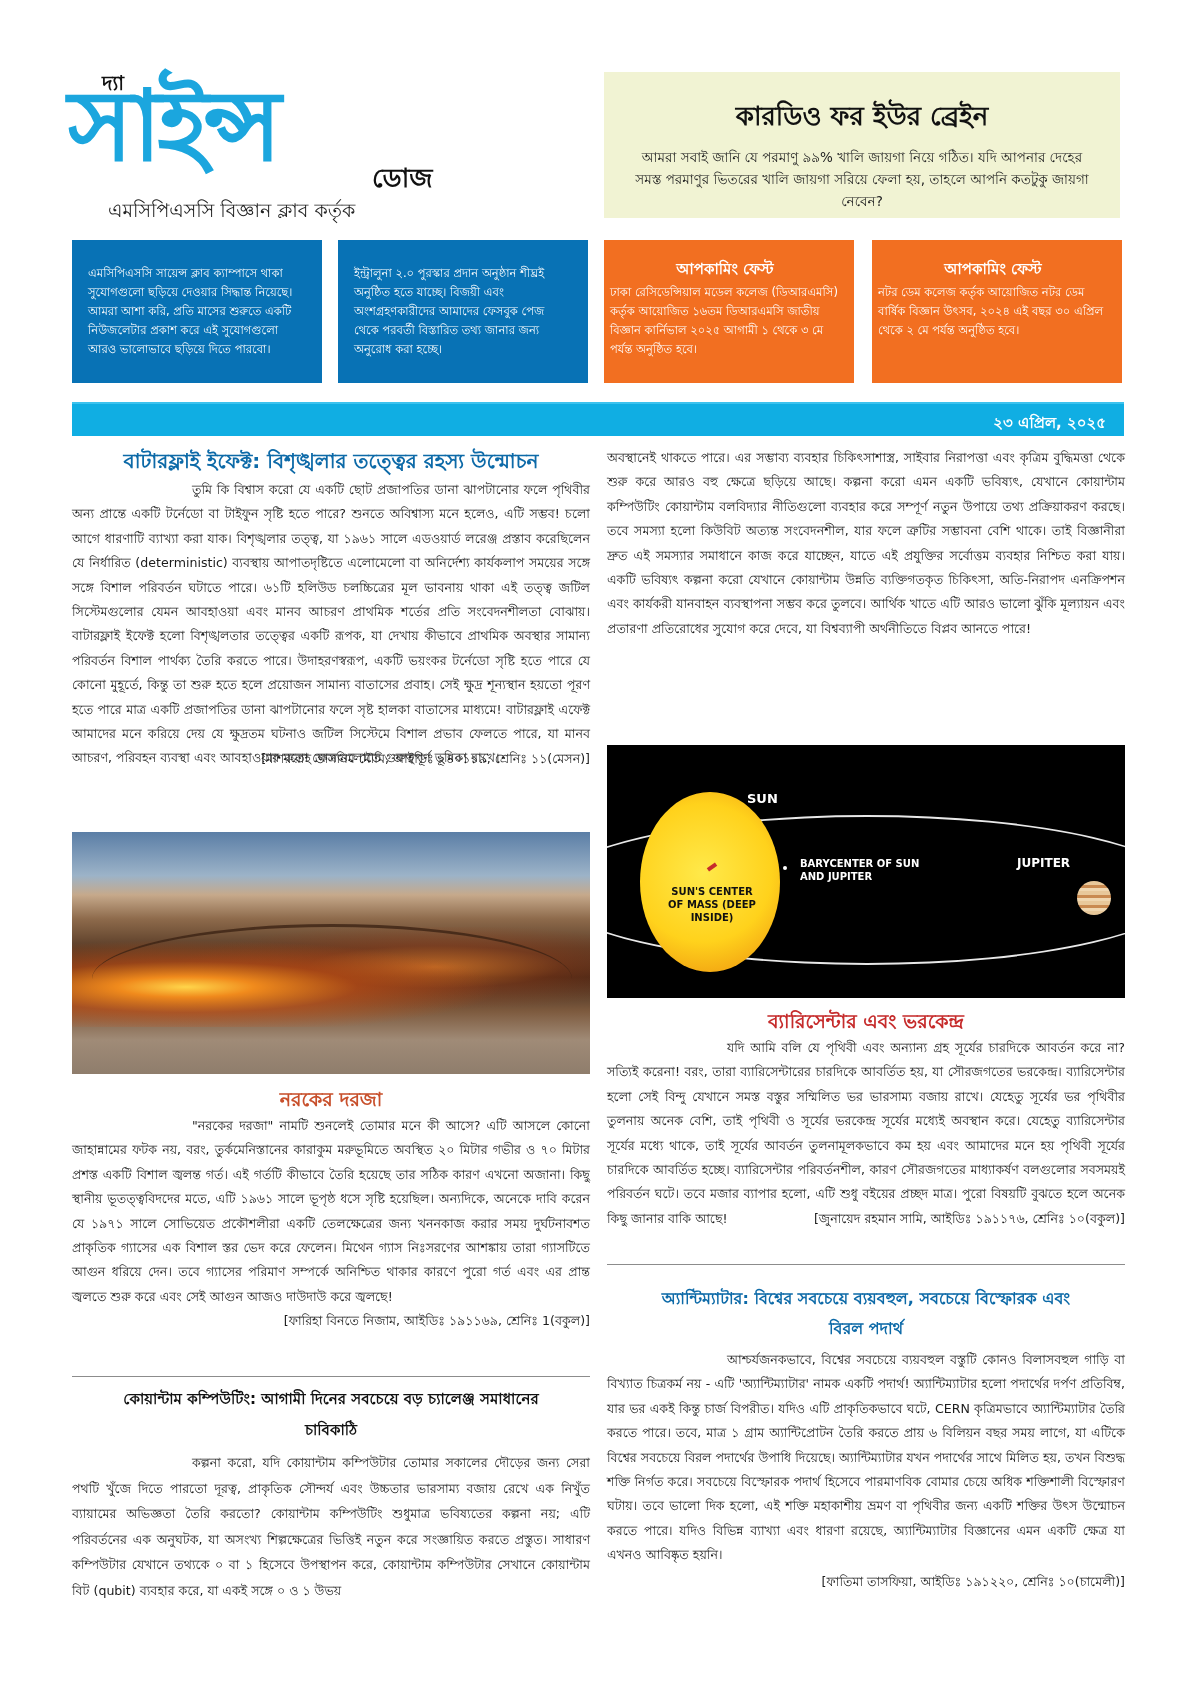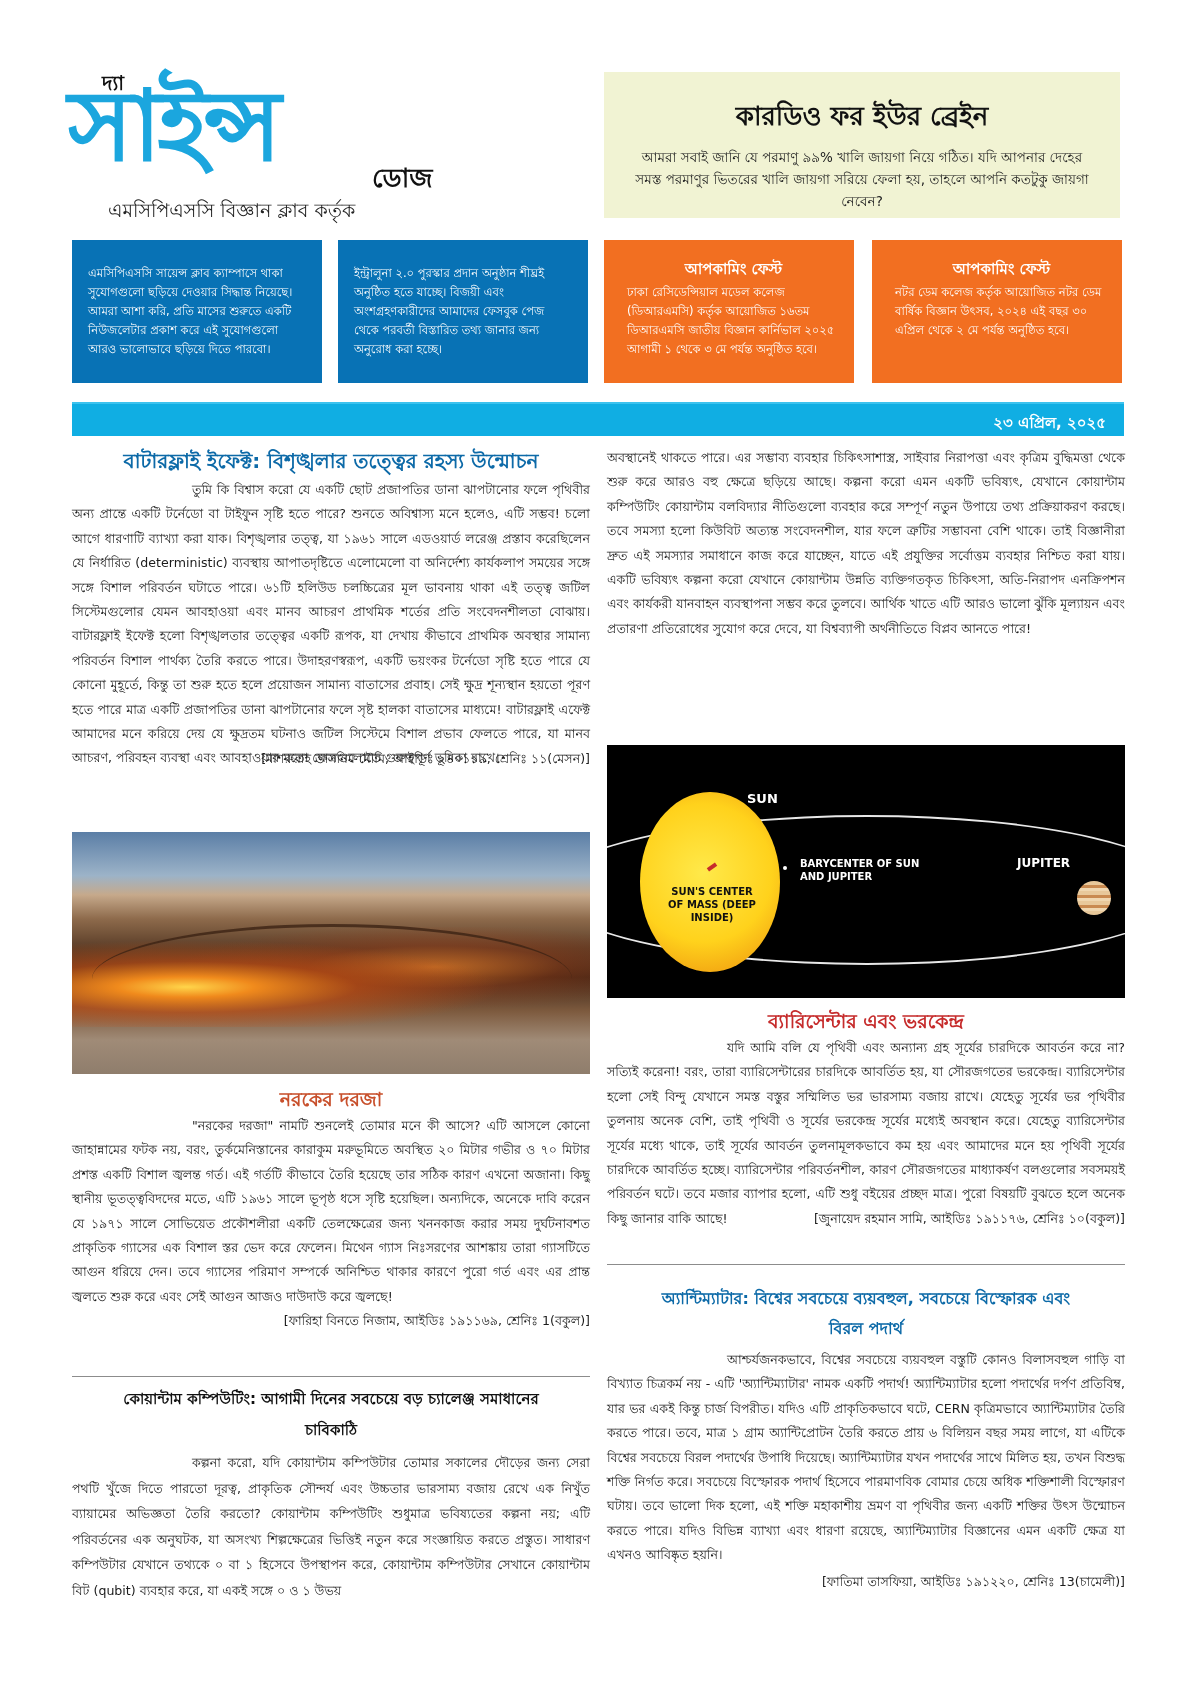--- a/index.html
+++ b/index.html
@@ -14,21 +14,21 @@
   .mast-sub { left: 108px; top: 196px; font-size: 19px; color: #222; }
 
   
   .feature { left: 604px; top: 72px; width: 516px; height: 146px; background: #f1f3d3; text-align: center; padding-top: 24px; }
   .feature h2 { font-size: 26px; font-weight: bold; color: #111; margin-bottom: 6px; }
   .feature p { font-size: 13.5px; line-height: 22px; color: #222; padding: 0 26px; }
 
   
   .notice { top: 240px; width: 250px; height: 143px; color: #fff; font-size: 11.5px; line-height: 19px; }
   .notice.blue { background: #0872b5; padding: 24px 16px 0 16px; }
-  .notice.orange { background: #f26f21; padding: 20px 14px 0 23px; }
+  .notice.orange { background: #f26f21; padding: 20px 14px 0 6px; }
   .notice h3 { font-size: 15px; text-align: center; font-weight: bold; margin-bottom: 4px; }
 
   
   .datebar { left: 72px; top: 402px; width: 1052px; height: 34px; background: #10aee3; border-top: 2px solid #3cc2ee; }
   .datebar span { position: absolute; right: 18px; top: 7px; color: #fff; font-size: 15px; font-weight: bold; text-align: right; }
 
   
   .col { font-size: 12.6px; line-height: 24.4px; color: #1c1c1c; text-align: justify; }
   .col p { text-indent: 120px; }
   .title-blue { color: #0d6aa8; font-weight: bold; text-align: center; }
@@ -131,14 +131,14 @@
   <div class="title-red" style="font-size:19px; line-height:30px;">ব্যারিসেন্টার এবং ভরকেন্দ্র</div>
   <p>যদি আমি বলি যে পৃথিবী এবং অন্যান্য গ্রহ সূর্যের চারদিকে আবর্তন করে না? সত্যিই করেনা! বরং, তারা ব্যারিসেন্টারের চারদিকে আবর্তিত হয়, যা সৌরজগতের ভরকেন্দ্র। ব্যারিসেন্টার হলো সেই বিন্দু যেখানে সমস্ত বস্তুর সম্মিলিত ভর ভারসাম্য বজায় রাখে। যেহেতু সূর্যের ভর পৃথিবীর তুলনায় অনেক বেশি, তাই পৃথিবী ও সূর্যের ভরকেন্দ্র সূর্যের মধ্যেই অবস্থান করে। যেহেতু ব্যারিসেন্টার সূর্যের মধ্যে থাকে, তাই সূর্যের আবর্তন তুলনামূলকভাবে কম হয় এবং আমাদের মনে হয় পৃথিবী সূর্যের চারদিকে আবর্তিত হচ্ছে। ব্যারিসেন্টার পরিবর্তনশীল, কারণ সৌরজগতের মাধ্যাকর্ষণ বলগুলোর সবসময়ই পরিবর্তন ঘটে। তবে মজার ব্যাপার হলো, এটি শুধু বইয়ের প্রচ্ছদ মাত্র। পুরো বিষয়টি বুঝতে হলে অনেক কিছু জানার বাকি আছে!</p>
   <div class="byline" style="margin-top:-24px;">[জুনায়েদ রহমান সামি, আইডিঃ ১৯১১৭৬, শ্রেনিঃ ১০(বকুল)]</div>
 </div>
 
 <div class="abs rule" style="left:607px; top:1264px; width:518px;"></div>
 
 <div class="abs col" style="left:607px; top:1284px; width:518px;">
   <div class="title-blue" style="font-size:16px; line-height:30px; padding:0 40px; margin-bottom:4px;">অ্যান্টিম্যাটার: বিশ্বের সবচেয়ে ব্যয়বহুল, সবচেয়ে বিস্ফোরক এবং বিরল পদার্থ</div>
   <p>আশ্চর্যজনকভাবে, বিশ্বের সবচেয়ে ব্যয়বহুল বস্তুটি কোনও বিলাসবহুল গাড়ি বা বিখ্যাত চিত্রকর্ম নয় - এটি 'অ্যান্টিম্যাটার' নামক একটি পদার্থ! অ্যান্টিম্যাটার হলো পদার্থের দর্পণ প্রতিবিম্ব, যার ভর একই কিন্তু চার্জ বিপরীত। যদিও এটি প্রাকৃতিকভাবে ঘটে, CERN কৃত্রিমভাবে অ্যান্টিম্যাটার তৈরি করতে পারে। তবে, মাত্র ১ গ্রাম অ্যান্টিপ্রোটন তৈরি করতে প্রায় ৬ বিলিয়ন বছর সময় লাগে, যা এটিকে বিশ্বের সবচেয়ে বিরল পদার্থের উপাধি দিয়েছে। অ্যান্টিম্যাটার যখন পদার্থের সাথে মিলিত হয়, তখন বিশুদ্ধ শক্তি নির্গত করে। সবচেয়ে বিস্ফোরক পদার্থ হিসেবে পারমাণবিক বোমার চেয়ে অধিক শক্তিশালী বিস্ফোরণ ঘটায়। তবে ভালো দিক হলো, এই শক্তি মহাকাশীয় ভ্রমণ বা পৃথিবীর জন্য একটি শক্তির উৎস উন্মোচন করতে পারে। যদিও বিভিন্ন ব্যাখ্যা এবং ধারণা রয়েছে, অ্যান্টিম্যাটার বিজ্ঞানের এমন একটি ক্ষেত্র যা এখনও আবিষ্কৃত হয়নি।</p>
-  <div class="byline" style="margin-top:2px;">[ফাতিমা তাসফিয়া, আইডিঃ ১৯১২২০, শ্রেনিঃ 13(চামেলী)]</div>
+  <div class="byline" style="margin-top:2px;">[ফাতিমা তাসফিয়া, আইডিঃ ১৯১২২০, শ্রেনিঃ ১০(চামেলী)]</div>
 </div>
 
 </body></html>

